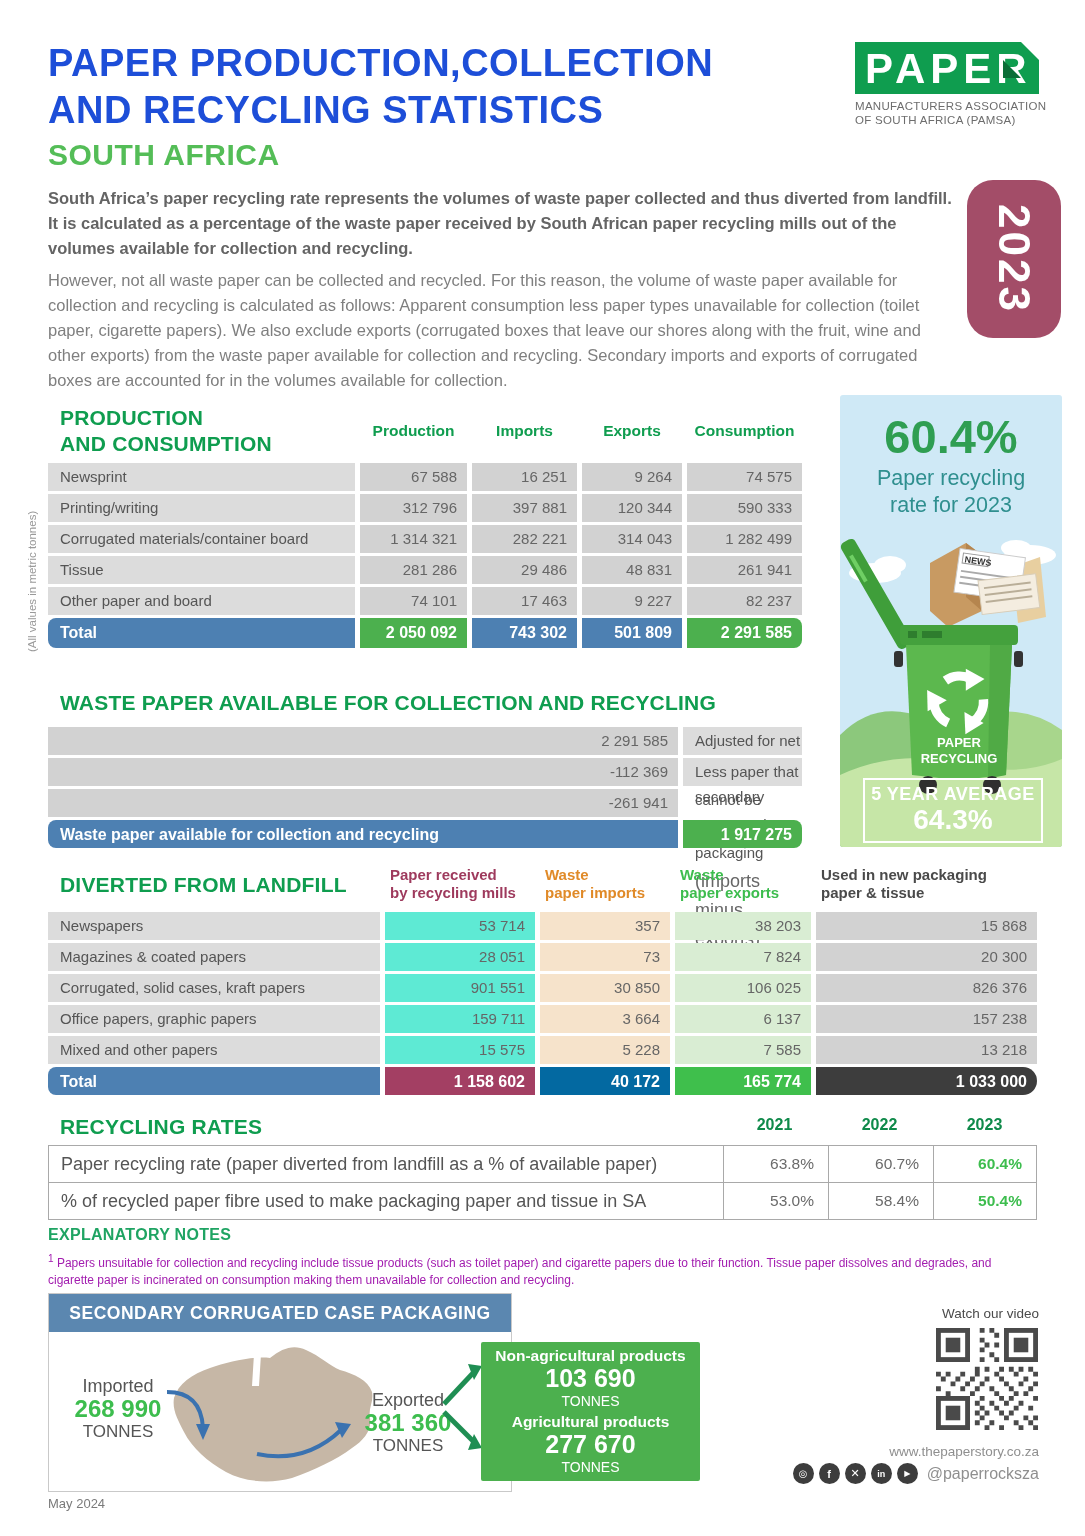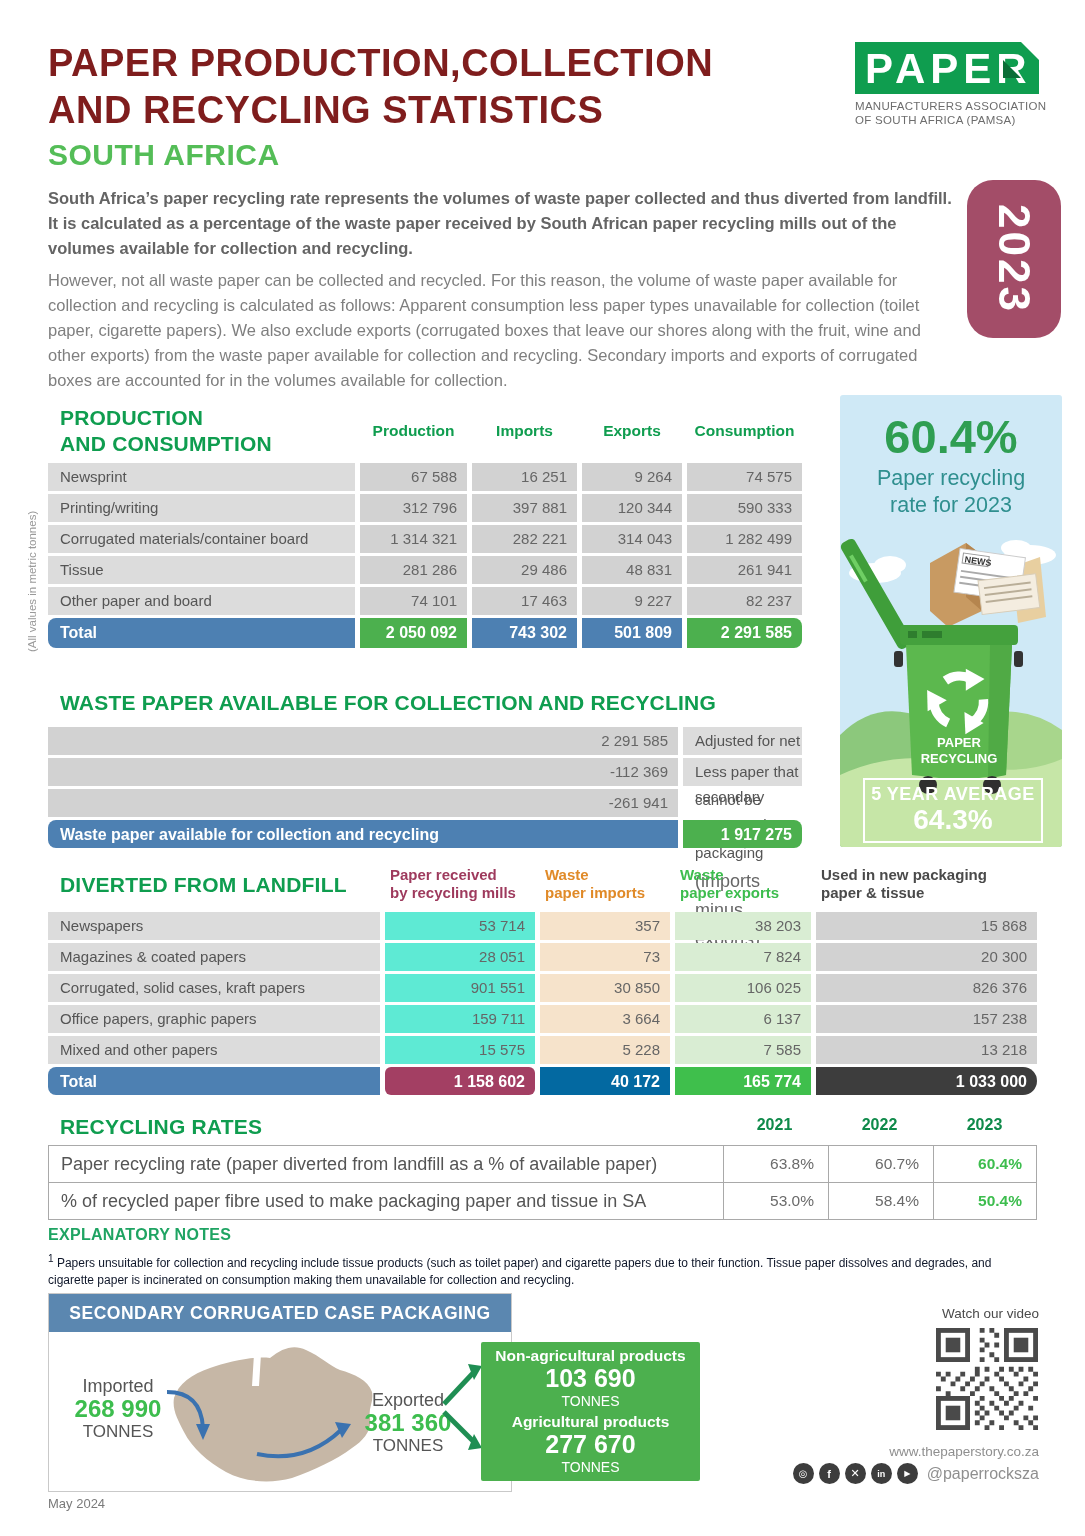--- a/index.html
+++ b/index.html
@@ -1,21 +1,21 @@
 <!DOCTYPE html>
 <html><head>
 <meta charset="utf-8">
 <style>
   html,body{margin:0;padding:0;background:#ffffff;}
   #page{position:relative;width:1085px;height:1536px;background:#fff;overflow:hidden;
         font-family:"Liberation Sans","DejaVu Sans",sans-serif;}
   .abs{position:absolute;}
 
   
-  .title{left:48px;top:40px;font-size:38px;font-weight:bold;color:#7f1d1d;line-height:47px;letter-spacing:0.5px;}
+  .title{left:48px;top:40px;font-size:38px;font-weight:bold;color:#1d4ed8;line-height:47px;letter-spacing:0.5px;}
   .subtitle{left:48px;top:138px;font-size:30px;font-weight:bold;color:#54bd57;letter-spacing:0.5px;}
   .logo{left:855px;top:42px;width:200px;}
   .logo-box{position:relative;width:184px;height:52px;background:#0f9d4f;}
   .logo-box span{position:absolute;left:10px;top:3px;font-size:42px;font-weight:bold;color:#fff;letter-spacing:5px;}
   .fold-clip{position:absolute;top:0;right:0;width:0;height:0;border-top:18px solid #fff;border-left:18px solid transparent;}
   .fold-flap{position:absolute;top:0;right:18px;width:0;height:0;border-top:18px solid transparent;border-right:18px solid #0a6e37;right:0;border-right:none;border-left:18px solid #0a6e37;transform:translateX(-0px);}
   .fold-flap{top:0;right:0;border-left:none;border-right:none;border-bottom:18px solid #0a6e37;border-right:18px solid transparent;margin-right:0;transform:translateX(-18px) translateY(0);}
   .logo-org{margin-top:5px;font-size:11.5px;color:#6d6d6d;line-height:14px;letter-spacing:0.3px;}
   .badge{left:967px;top:180px;width:94px;height:158px;background:#a34d68;border-radius:26px;
          display:flex;align-items:center;justify-content:center;}
@@ -56,38 +56,38 @@
   .wnote{font-size:18px;color:#666;}
   .wsup{font-size:10px;vertical-align:super;}
 
   
   .div-heads .dh{position:absolute;top:0;font-size:15px;font-weight:bold;line-height:18px;}
   .div-grid{left:48px;top:912px;grid-template-columns:332px 150px 130px 136px 221px;grid-auto-rows:28px;}
   .dc1{background:#5eead4;}
   .dc2{background:#f6e3cb;}
   .dc3{background:#d9edd3;}
   .dc4{background:#d2d2d2;}
-  .tm{background:#a33f63;border-radius:6px;}
+  .tm{background:#a33f63;}
   .to{background:#0369a1;}
   .tgr{background:#3fbf4c;}
   .tdk{background:#3d3d3d;border-radius:0 14px 14px 0;}
   .tm,.to,.tgr,.tdk{color:#fff;font-weight:bold;font-size:16px;line-height:30px;text-align:right;padding-right:10px;}
 
   
   .years .yr{position:absolute;top:0;width:105px;text-align:center;font-size:16px;font-weight:bold;color:#0f8a4a;}
   .rr-table{left:48px;top:1145px;width:987px;border:1px solid #a9a9a9;}
   .rr-row{display:grid;grid-template-columns:674px 105px 105px 103px;height:36px;}
   .rr-row + .rr-row{border-top:1px solid #a9a9a9;}
   .rr-lbl{font-size:18px;color:#555;line-height:36px;padding-left:12px;}
   .rr-val{font-size:15.5px;color:#6a6a6a;line-height:36px;text-align:right;padding-right:14px;border-left:1px solid #a9a9a9;}
   .rr-green{color:#3dbd4e;font-weight:bold;}
 
   
   .notes-h{left:48px;top:1226px;font-size:16px;font-weight:bold;color:#1fa463;letter-spacing:0.3px;}
-  .notes-p{left:48px;top:1250px;width:989px;font-size:12px;color:#0f172a;line-height:17px;}
+  .notes-p{left:48px;top:1250px;width:989px;font-size:12px;color:#a21caf;line-height:17px;}
 
   
   .pack{left:48px;top:1293px;width:462px;height:197px;border:1px solid #c9c9c9;background:#fff;}
   .pack-head{height:38px;background:#5b87b0;color:#fff;font-size:17.5px;font-weight:bold;
              display:flex;align-items:center;justify-content:center;letter-spacing:0.5px;}
   .pack-body{position:relative;width:100%;height:157px;}
   .tonne-block{position:absolute;text-align:center;}
   .tn-lbl{font-size:18px;color:#555;line-height:20px;}
   .tn-val{font-size:24px;font-weight:bold;color:#3dbd4e;line-height:26px;}
   .tn-unit{font-size:17px;color:#555;line-height:20px;}

